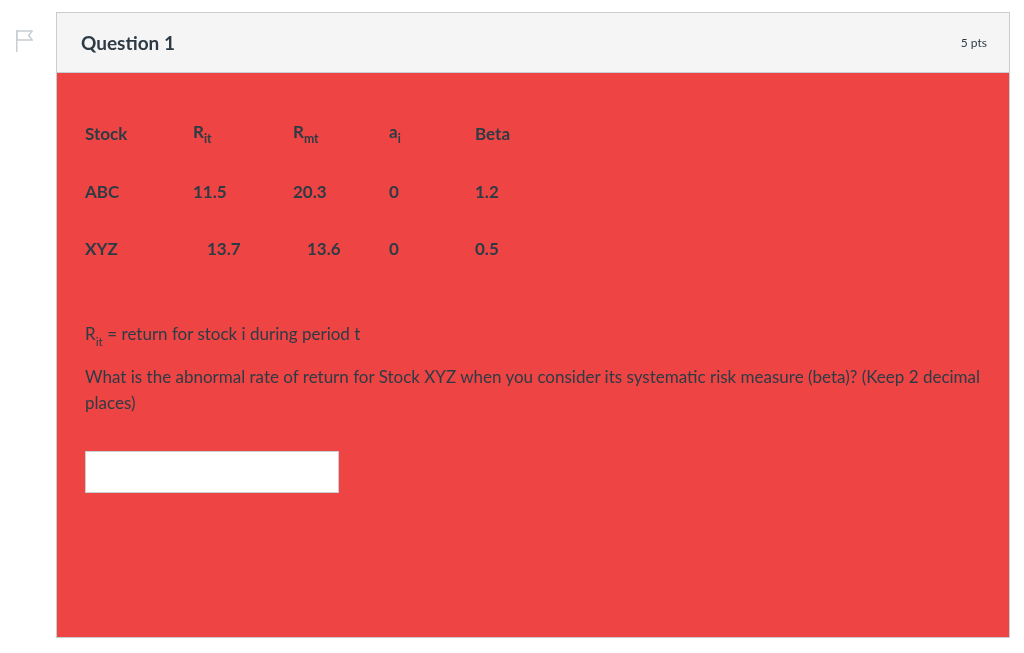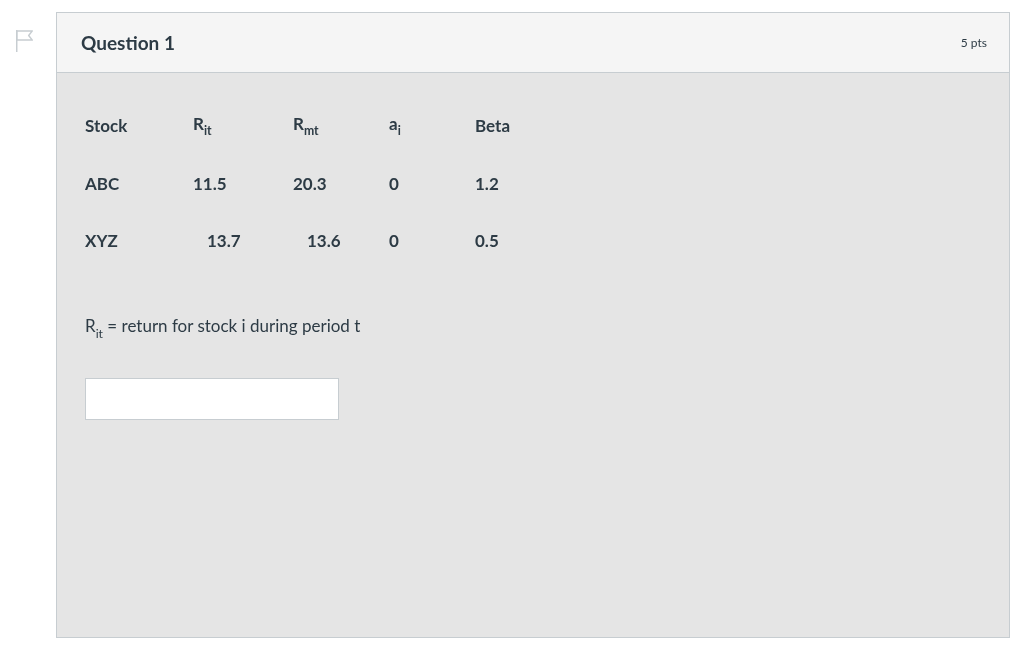--- a/index.html
+++ b/index.html
@@ -27,21 +27,21 @@
       width: 100%;
       height: 100%;
     }
     .question-card {
       position: absolute;
       top: 12px;
       left: 56px;
       width: 954px;
       height: 626px;
       border: 1px solid #c7cdd1;
-      background: #e5e5e5;
+      background: #ef4444;
     }
     .question-header {
       display: flex;
       justify-content: space-between;
       align-items: center;
       padding: 18px 22px 18px 24px;
       border-bottom: 1px solid #c7cdd1;
       background: #f5f5f5;
     }
     .question-title {
@@ -51,21 +51,21 @@
     }
     .question-points {
       font-size: 12px;
       color: #2d3b45;
     }
     .question-body {
       padding: 30px 28px 28px 28px;
     }
     .data-table {
       border-collapse: collapse;
-      margin-top: 10px;
+      margin-top: 18px;
       margin-bottom: 62px;
     }
     .data-table th, .data-table td {
       text-align: left;
       padding: 0;
       font-weight: 700;
     }
     .data-table thead th {
       font-weight: 700;
       font-size: 17px;
@@ -161,17 +161,18 @@
           <td>0</td>
           <td>0.5</td>
         </tr>
       </tbody>
     </table>
 
     <div class="explain">
       <p>
         <span>R</span><span class="sub">it</span><span> = return for stock i during period t</span>
       </p>
+      <p>What is the abnormal rate of return for Stock XYZ when you consider its systematic risk measure (beta)? (Keep 2 decimal places)</p>
     </div>
 
     <input type="text" class="answer-input" value="" style="">
   </div>
 </div>
 
 </body></html>

